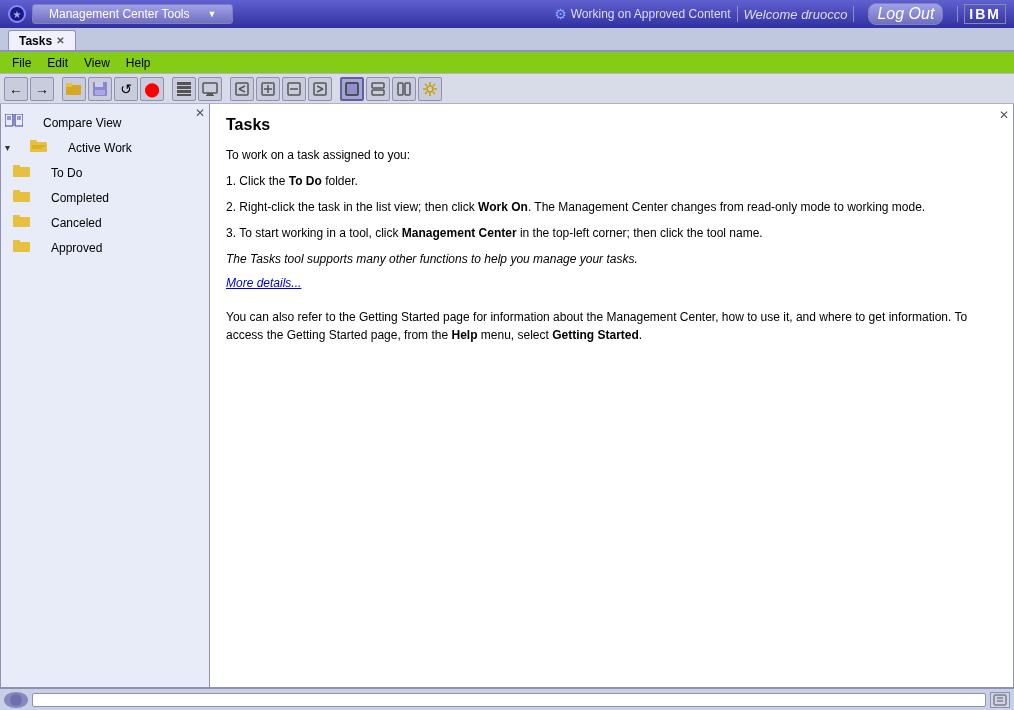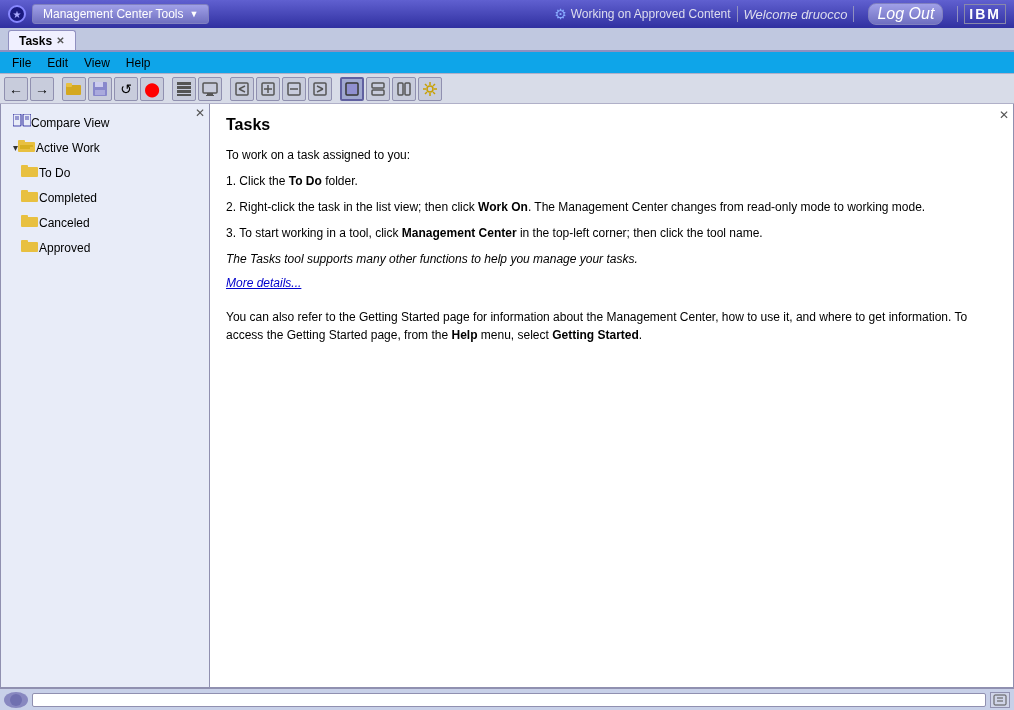--- a/index.html
+++ b/index.html
@@ -21,24 +21,24 @@
       border: 2px solid #8888ff;
       display: flex; align-items: center; justify-content: center;
       font-size: 10px; color: #aaaaff;
       margin-right: 6px;
       flex-shrink: 0;
     }
     #title-bar .app-name {
       background: linear-gradient(to bottom, #a0a0e8 0%, #7070c0 100%);
       border: 1px solid #8080c0;
       border-radius: 3px;
-      padding: 2px 10px;
+      padding: 2px 16px;
       font-size: 12px;
       color: white;
-      display: flex; align-items: center; gap: 6px;
+      display: flex; align-items: center; gap: 18px;
     }
     #title-bar .spacer { flex: 1; }
     #title-bar .status-section {
       display: flex; align-items: center; gap: 4px;
       font-size: 12px; color: #dde;
     }
     #title-bar .status-icon { font-size: 14px; color: #88aaff; }
     #title-bar .divider-v { width: 1px; height: 16px; background: #9090c0; margin: 0 6px; }
     #title-bar .welcome { color: #dde; font-size: 13px; font-style: italic; }
     #title-bar .logout-btn {
@@ -76,21 +76,21 @@
       height: 20px;
     }
     .tab.active {
       background: #f0f0ff;
       font-weight: bold;
     }
     .tab .close-btn { font-size: 10px; color: #555; cursor: pointer; }
 
     
     #menu-bar {
-      background: #0ea5e9;
+      background: #84cc16;
       height: 22px;
       display: flex;
       align-items: center;
       padding: 0 4px;
       border-bottom: 1px solid #b0b0c8;
     }
     .menu-item {
       padding: 2px 8px;
       font-size: 12px;
       cursor: pointer;
@@ -132,22 +132,22 @@
       border: 1px solid #9090b0;
       border-top: none;
       position: relative;
       flex-shrink: 0;
     }
     #sidebar .close-sidebar {
       position: absolute; top: 2px; right: 4px;
       font-size: 12px; cursor: pointer; color: #555;
     }
     .sidebar-item {
-      display: flex; align-items: center; gap: 0;
-      padding: 4px 12px;
+      display: flex; align-items: center; gap: 20px;
+      padding: 4px 4px;
       cursor: pointer;
       font-size: 12px;
     }
     .tree-toggle { font-size: 10px; color: #333; cursor: pointer; }
     .sidebar-group { padding-left: 8px; }
 
     
     #content-panel {
       flex: 1;
       background: white;

